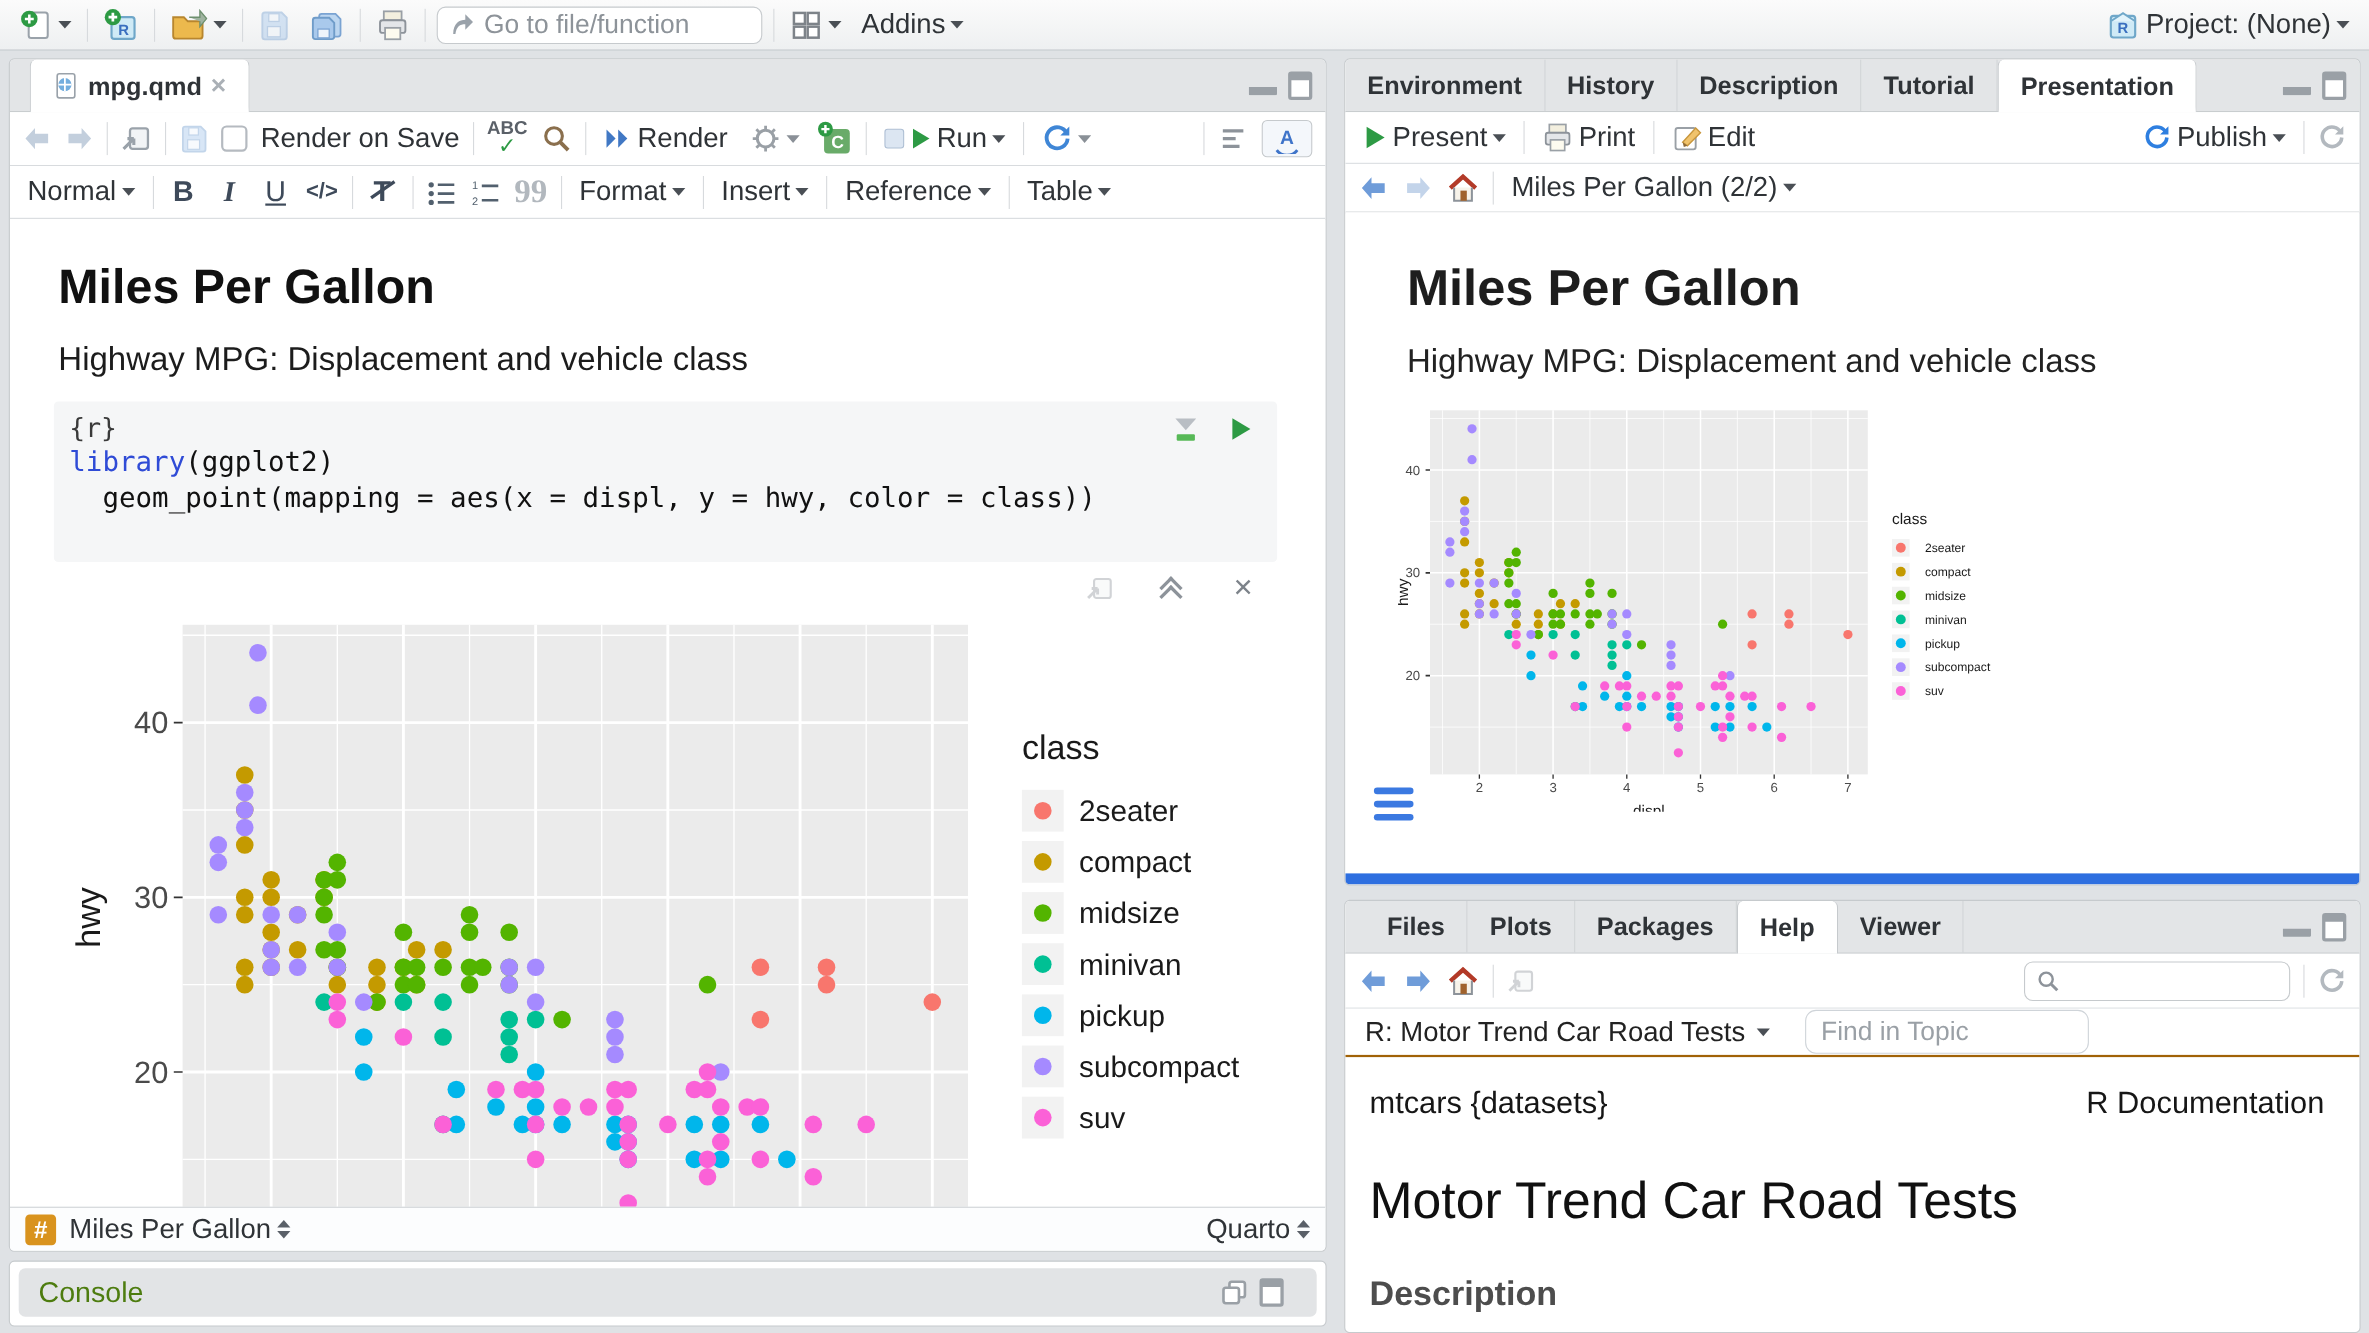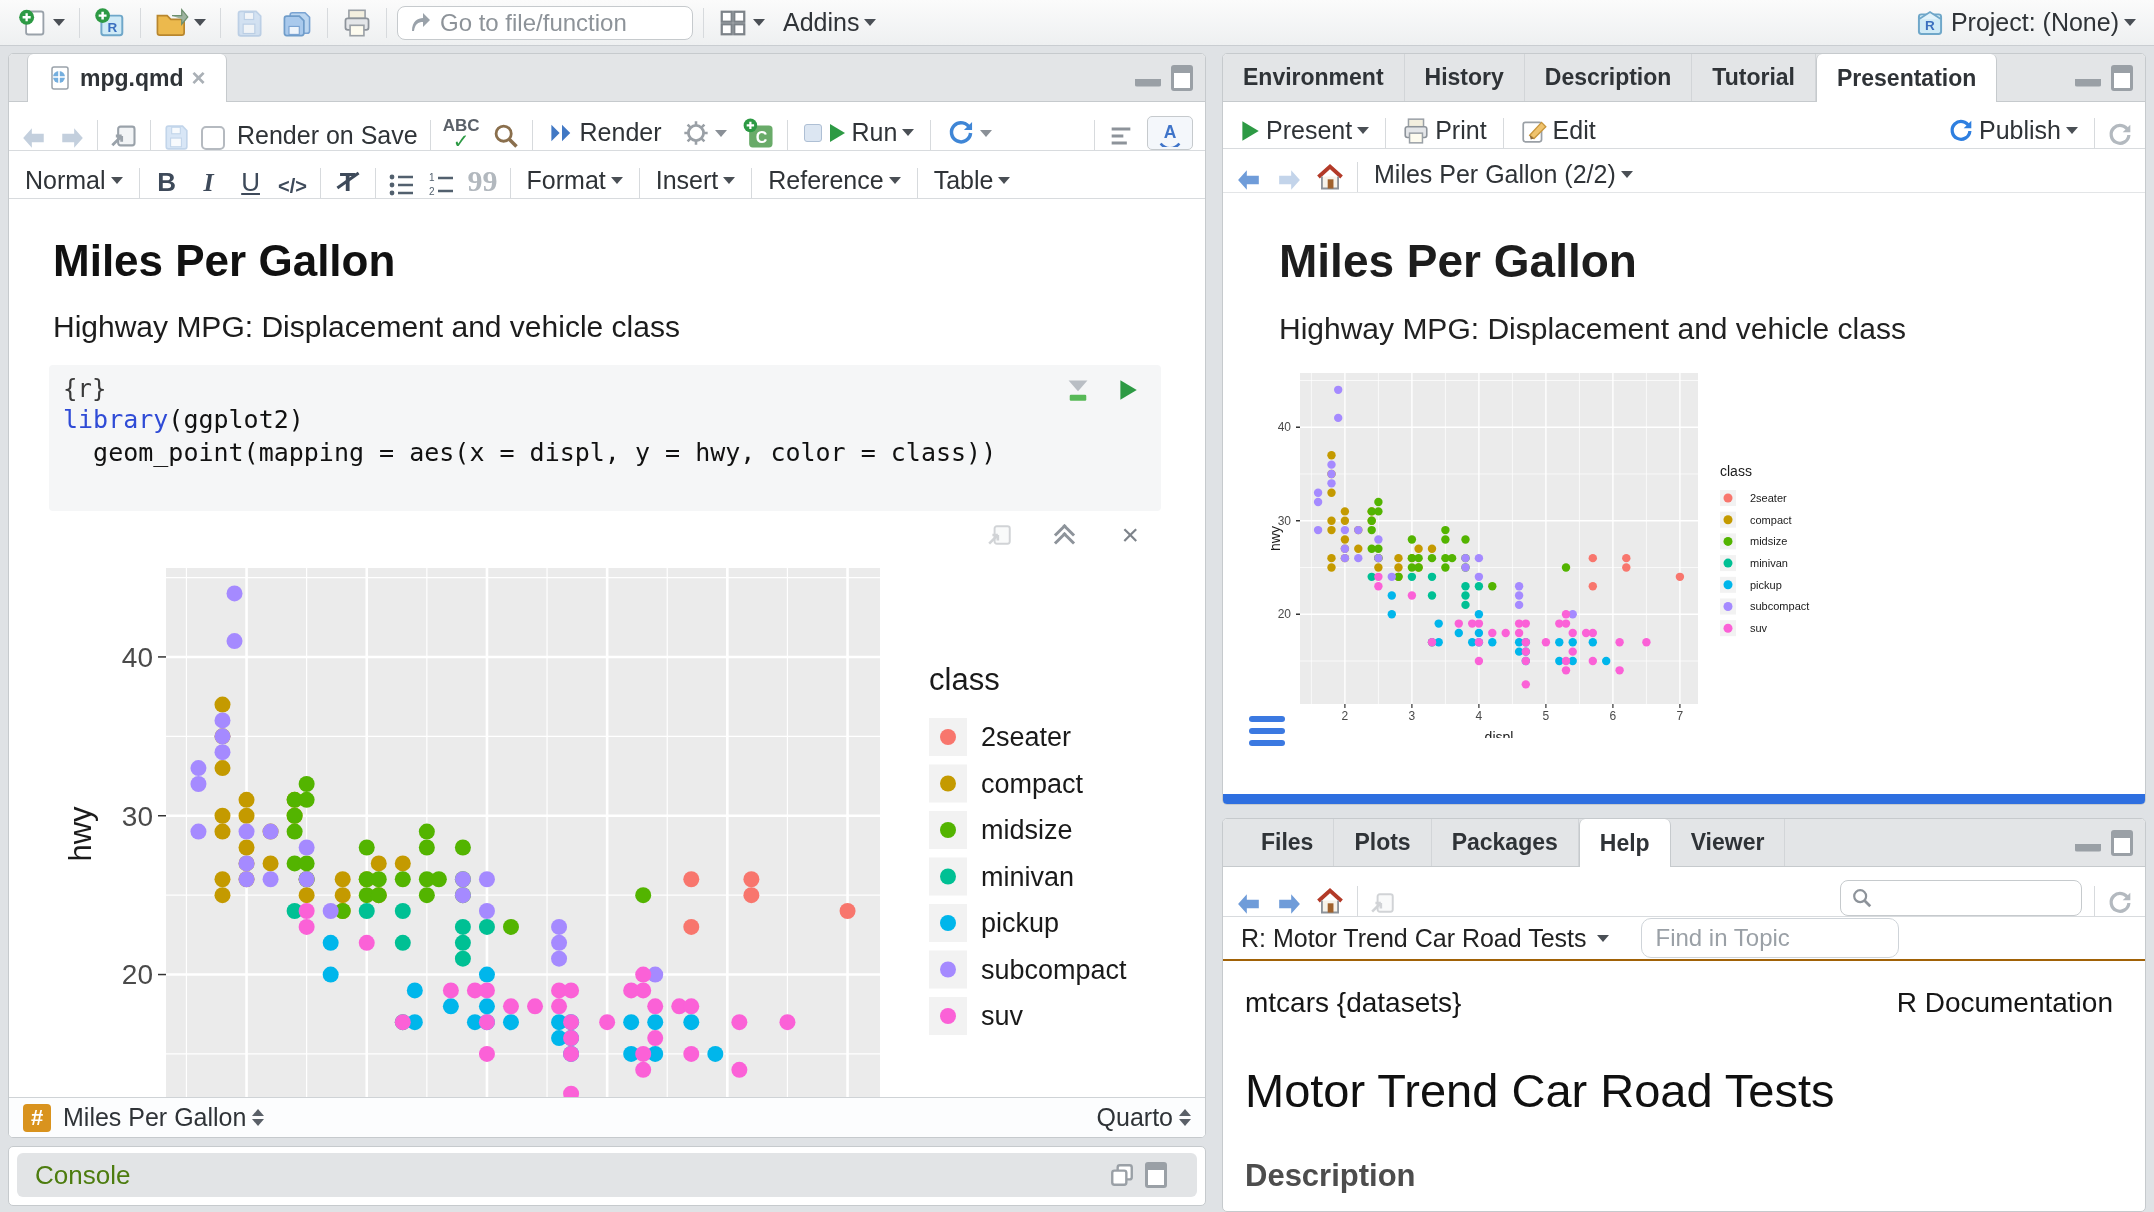--- a/index.html
+++ b/index.html
@@ -29,21 +29,21 @@
   .tabbar { height:48px; background:#e3e5e7; border-bottom:1px solid #c6cacd;
     display:flex; align-items:stretch; }
   .tab { display:flex; align-items:center; gap:8px; padding:0 20px; font-size:23px; font-weight:700;
     color:#2f3337; border-right:1px solid #d2d5d8; }
   .tab.active { background:#fff; border-right:1px solid #c6cacd; border-left:1px solid #c6cacd;
     border-radius:6px 6px 0 0; margin-bottom:-1px; }
   .winbtns { margin-left:auto; display:flex; align-items:center; gap:10px; padding-right:12px; }
   .minbtn { width:26px; height:18px; border-radius:2px; background:#9aa0a6; clip-path:inset(10px 0 0 0); }
   .minbtn { background:none; border-bottom:8px solid #9aa0a6; }
   .maxbtn { width:22px; height:26px; border:3px solid #9aa0a6; border-top-width:8px; border-radius:3px; background:#fff; }
-  .toolrow { display:flex; align-items:flex-end; gap:12px; padding:0 12px; background:#fff;
+  .toolrow { display:flex; align-items:center; gap:12px; padding:0 12px; background:#fff;
     border-bottom:1px solid #d8dbde; }
   .icon { display:inline-flex; align-items:center; justify-content:center; }
   .dim { opacity:.45; }
 
   
   #editor-pane { left:8px; top:53px; width:1198px; height:1085px; }
   #ed-toolbar { height:49px; }
   #fmt-toolbar { height:48px; font-size:25px; }
   .fmt-glyph { font-size:26px; font-weight:700; color:#3e4a5a; width:30px; text-align:center; }
   #doc { position:absolute; left:0; top:146px; width:1196px; height:899px; background:#fff; overflow:hidden; }

